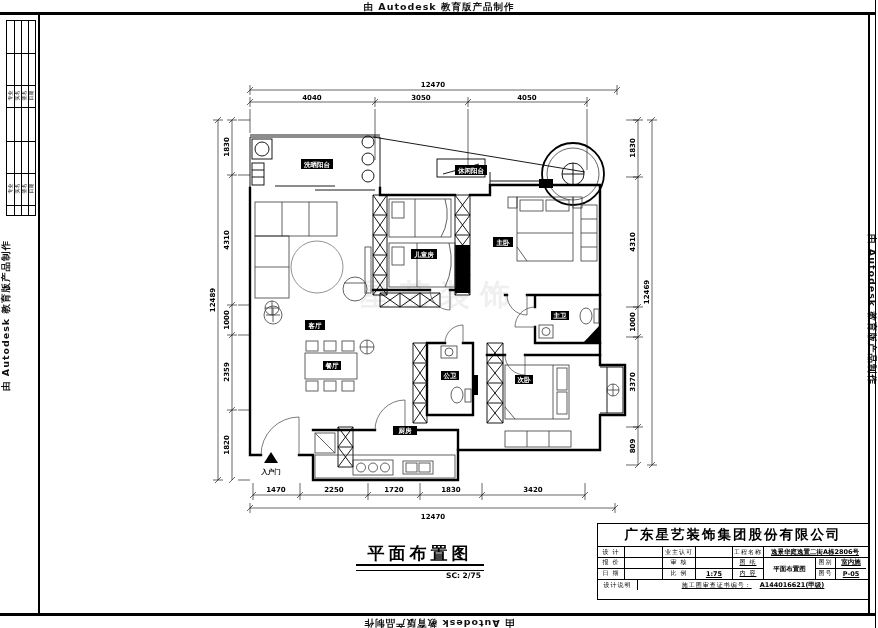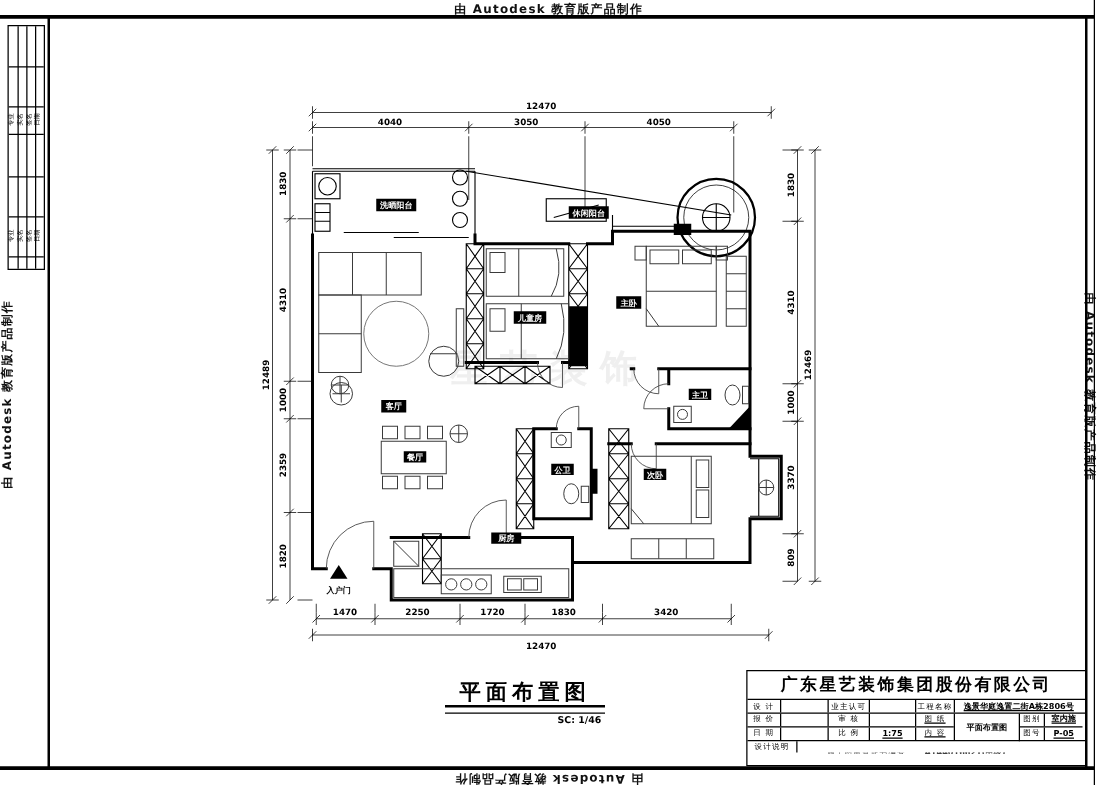--- a/index.html
+++ b/index.html
@@ -18,35 +18,35 @@
   .wmark{position:absolute;left:280px;top:275px;width:320px;text-align:center;
          font-size:30px;letter-spacing:10px;color:#aaa;opacity:.18;font-weight:bold;}
   
   .dtitle{position:absolute;left:358px;top:542px;width:124px;text-align:center;
           font-size:17px;font-weight:bold;letter-spacing:4px;}
   .dtitle-ul{position:absolute;left:356px;top:564px;width:128px;height:4px;
              border-top:2px solid #000;border-bottom:1px solid #000;}
   .dscale{position:absolute;left:395px;top:571px;width:86px;text-align:right;
           font-size:7.5px;font-weight:bold;}
   
-  .tblock{position:absolute;left:597px;top:536px;width:272px;height:77px;
+  .tblock{position:absolute;left:597px;top:523px;width:272px;height:77px;
           border:1.5px solid #000;box-sizing:border-box;font-size:6px;}
   .tb-header{height:22px;border-bottom:1px solid #000;display:flex;align-items:center;justify-content:center;
              font-size:13.5px;font-weight:bold;letter-spacing:2px;white-space:nowrap;}
   .tb-row{display:flex;height:11px;border-bottom:1px solid #000;box-sizing:border-box;}
   .tb-cell{border-right:1px solid #000;box-sizing:border-box;display:flex;align-items:center;
            justify-content:center;overflow:hidden;white-space:nowrap;}
   .tb-cell:last-child{border-right:none;text-decoration:underline;}
   .lab{letter-spacing:1px;}
   .val{font-weight:bold;font-size:6.5px;}
   .tb-dual{display:flex;height:22px;border-bottom:1px solid #000;box-sizing:border-box;}
   .tb-dualcol{display:flex;flex-direction:column;}
   .tb-halfrow{display:flex;height:11px;box-sizing:border-box;}
   .bb{border-bottom:1px solid #000;box-sizing:border-box;}
-  .tb-bottom{display:flex;height:10px;flex-direction:column;}
+  .tb-bottom{display:flex;height:10px;}
   svg text{font-family:"DejaVu Sans",sans-serif;}
   .dimt{font-size:7px;font-weight:bold;fill:#000;}
   .lbl{font-size:6.5px;font-weight:bold;fill:#fff;text-anchor:middle;}
   .plain{font-size:6.5px;font-weight:bold;fill:#000;text-anchor:middle;}
 </style>
 </head>
 <body>
 
 <div class="page">
 
@@ -266,21 +266,21 @@
       <text class="lbl" x="245" y="303">公卫</text>
       <rect x="310" y="300" width="18" height="9" fill="#000"></rect>
       <text class="lbl" x="319" y="307">次卧</text>
       <path d="M59 388L73 388L66 377Z" fill="#000"></path>
       <text class="plain" x="66" y="399">入户门</text>
     </g>
   </svg>
 
   <div class="dtitle">平面布置图</div>
   <div class="dtitle-ul"></div>
-  <div class="dscale">SC: 1/46</div>
+  <div class="dscale">SC: 2/75</div>
 
   <div class="tblock">
     <div class="tb-header">广东星艺装饰集团股份有限公司</div>
 
     <div class="tb-row">
       <div class="tb-cell lab" style="width:27px;">设 计</div>
       <div class="tb-cell" style="width:38px;"></div>
       <div class="tb-cell lab" style="width:33px;">业主认可</div>
       <div class="tb-cell" style="width:37px;"></div>
       <div class="tb-cell lab" style="width:31px;">工程名称</div>

